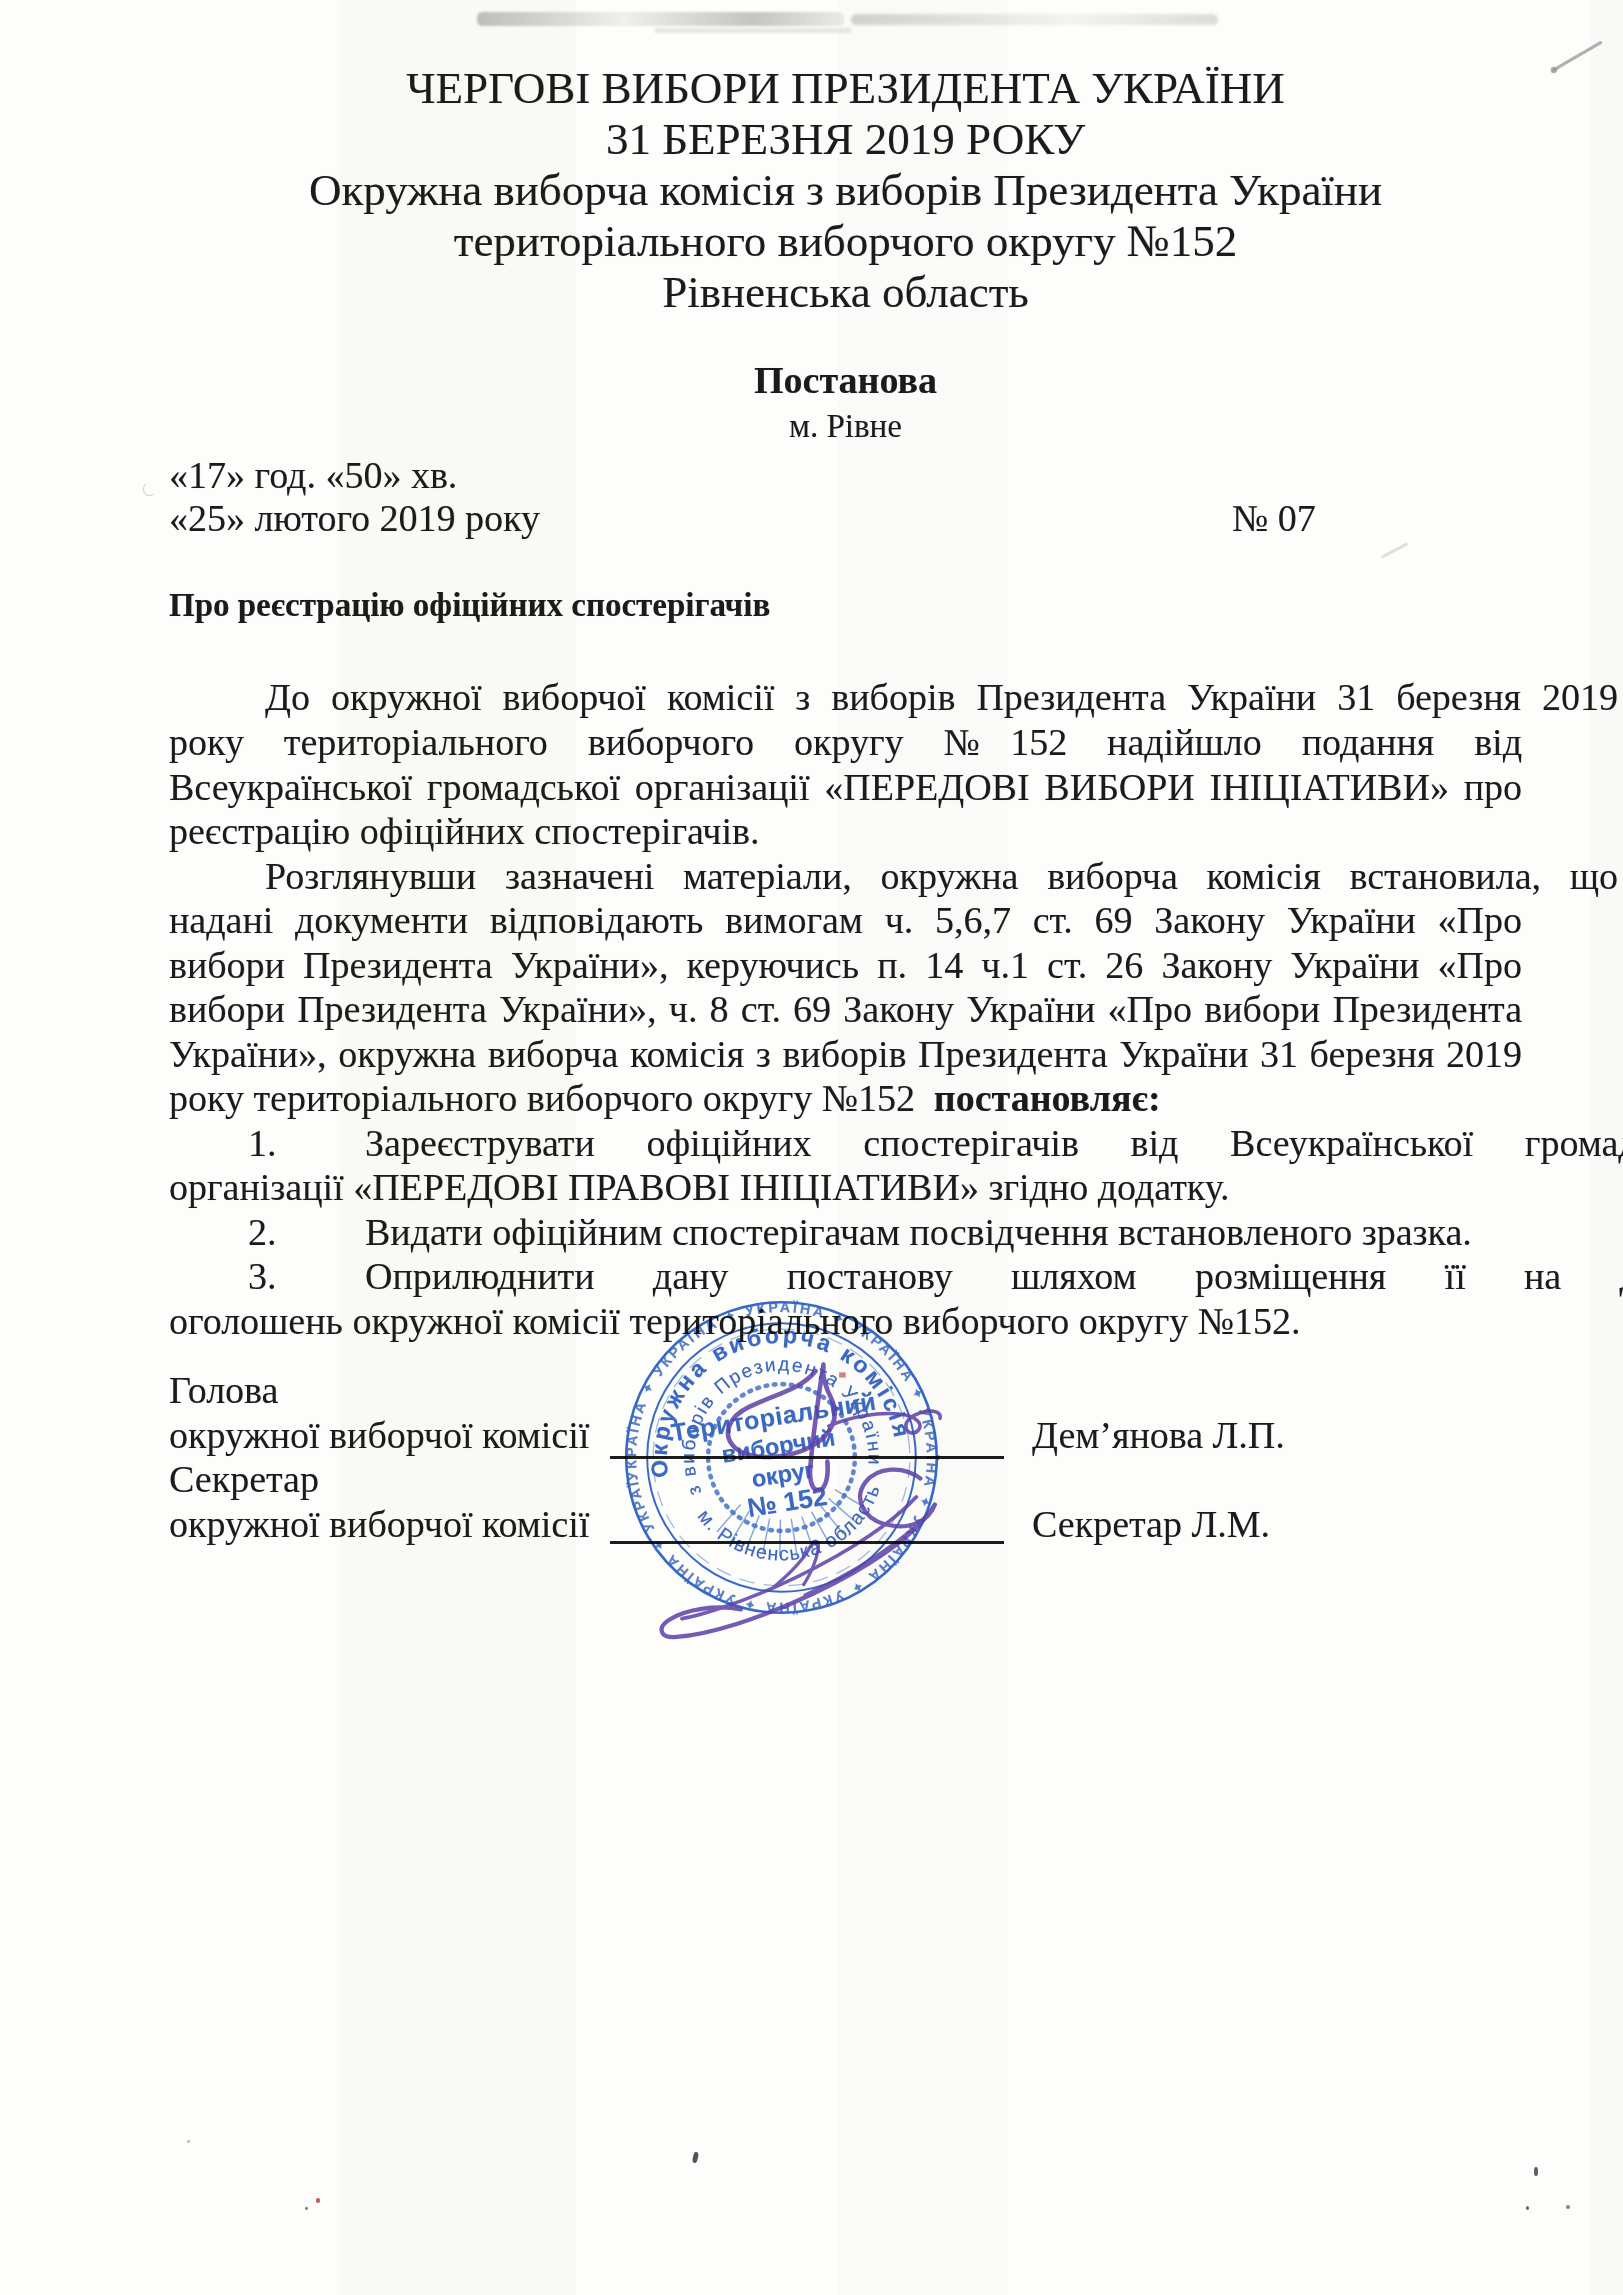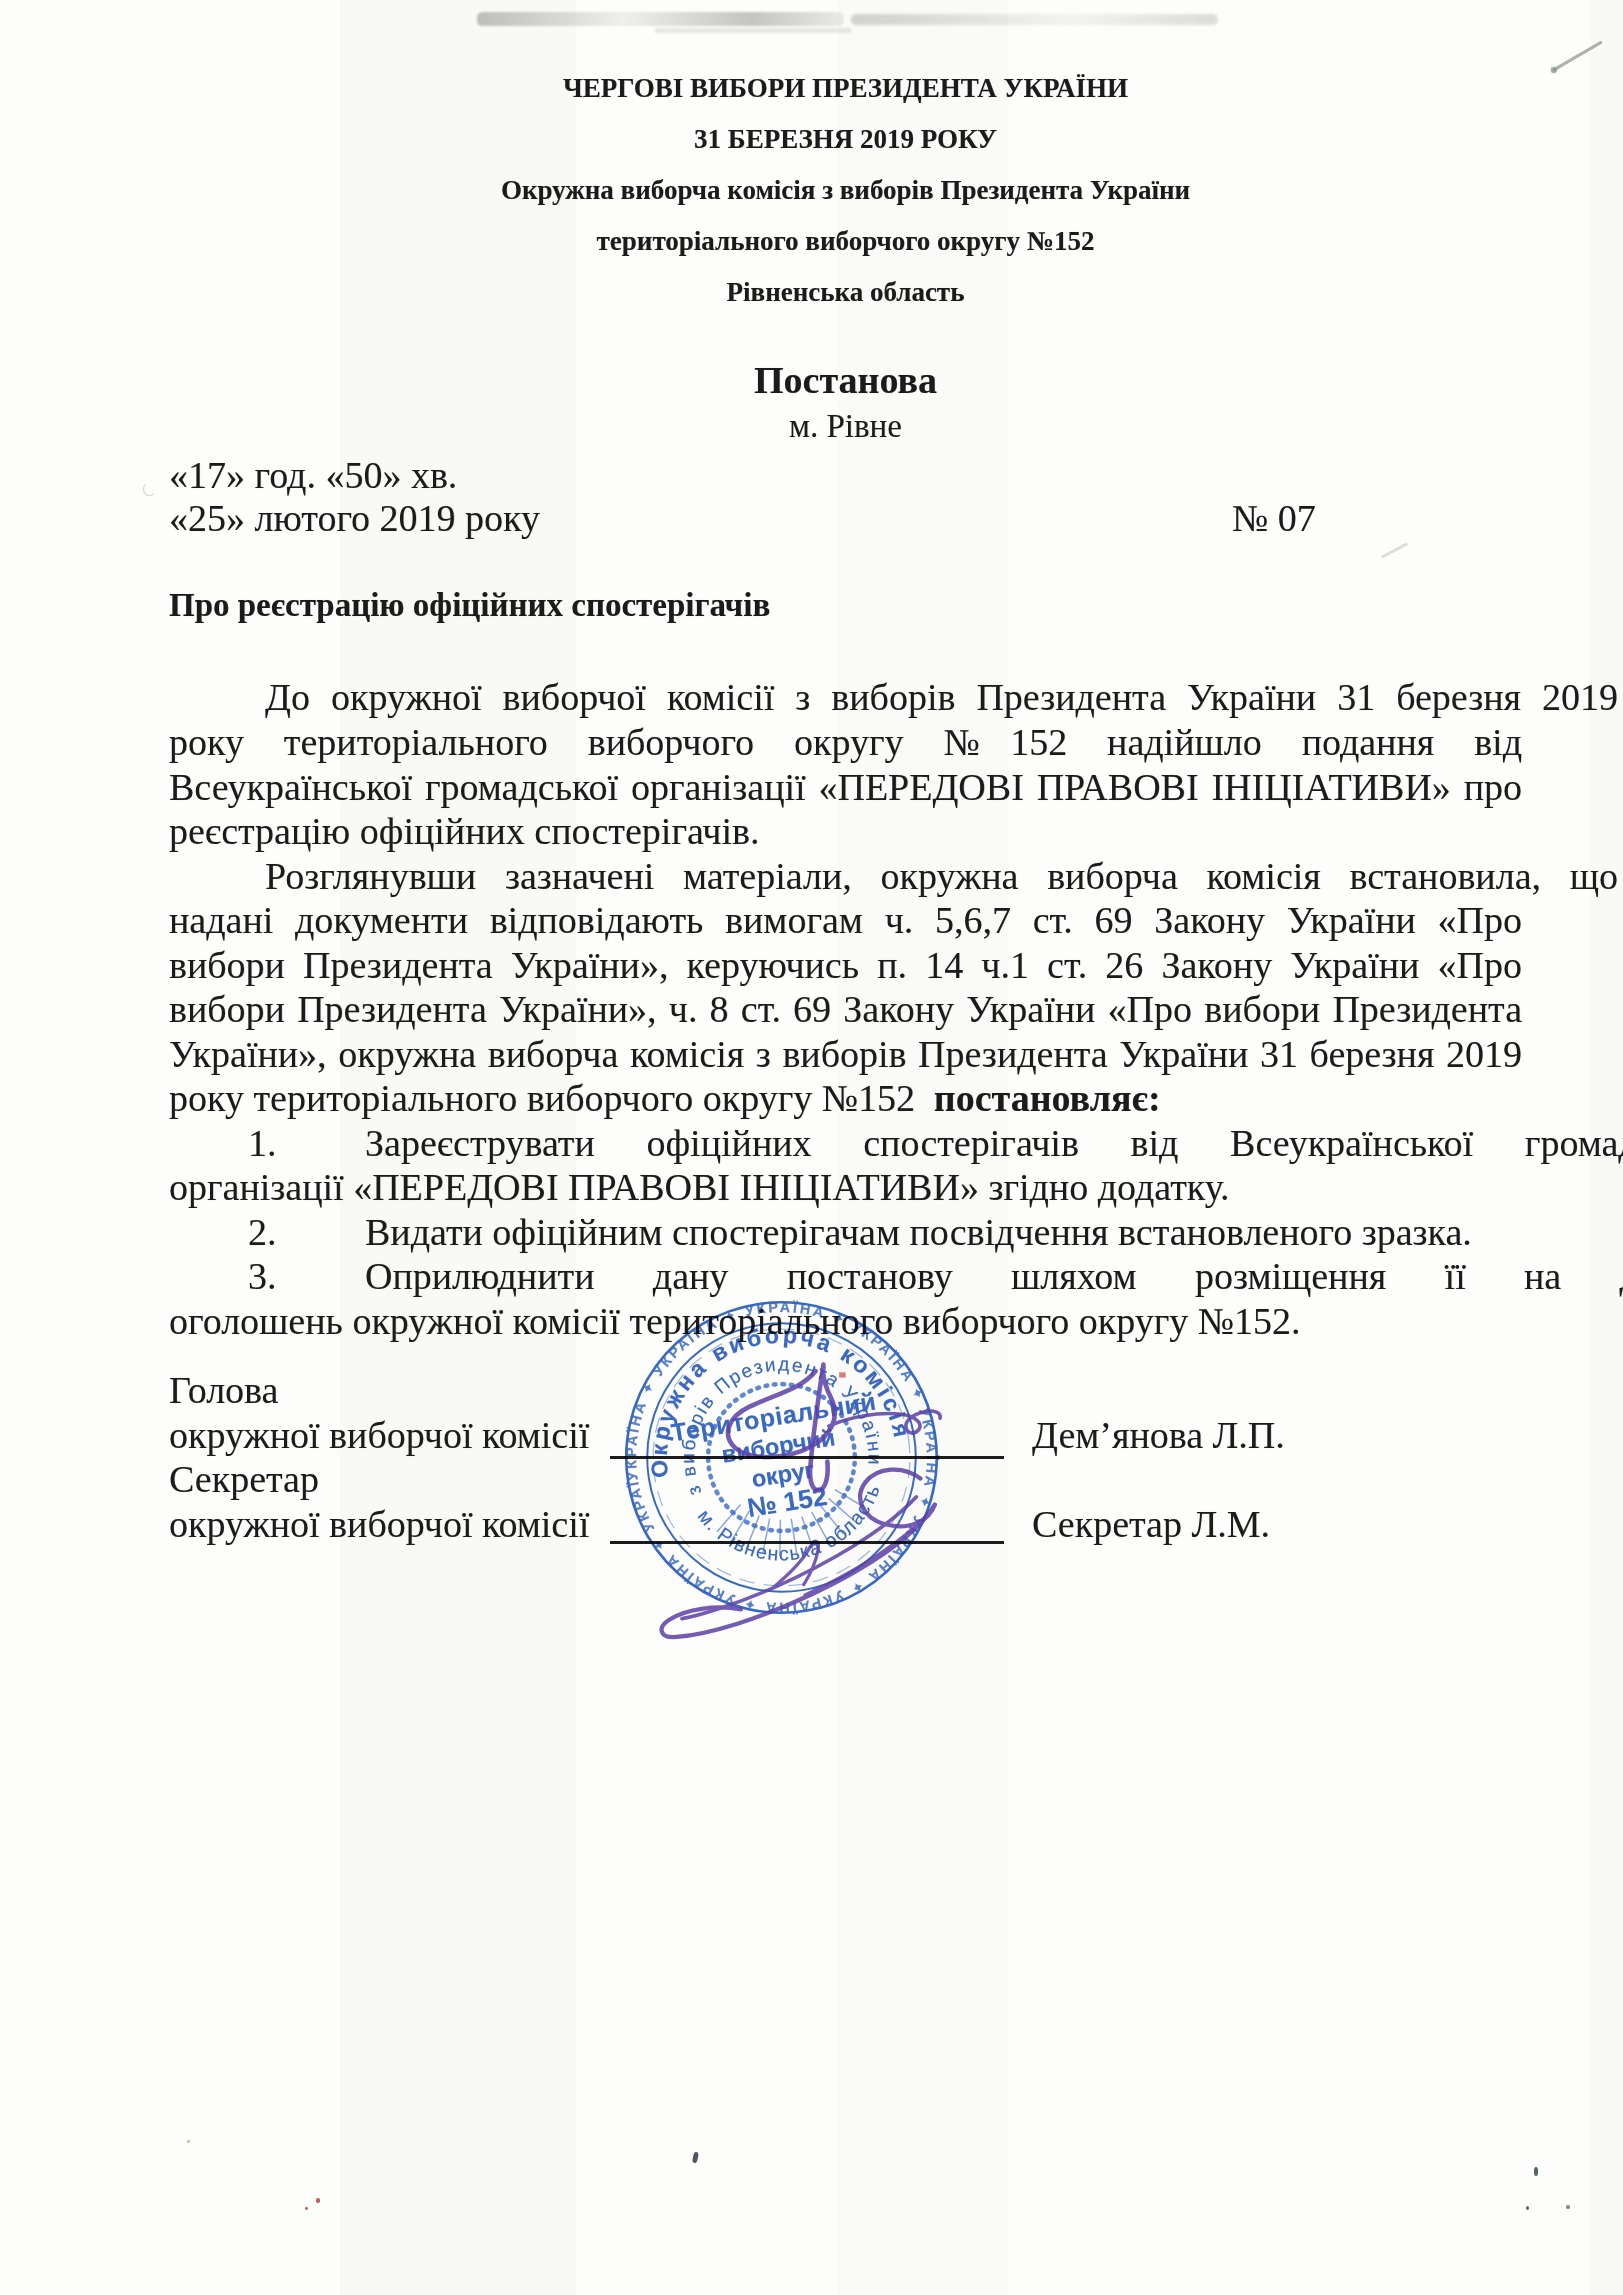--- a/index.html
+++ b/index.html
@@ -16,21 +16,21 @@
   .shade3{left:1591px;width:33px;background:rgba(135,135,122,.03);}
 
   .text-col{position:absolute;left:169px;top:0;width:1353px;height:100%;}
   .row{position:absolute;left:0;width:100%;}
   .body-text{font-size:38px;line-height:45px;height:45px;white-space:nowrap;}
   .jl{white-space:normal;text-align:justify;text-align-last:justify;}
   .jlast{white-space:normal;text-align:left;}
   .ind{padding-left:96px;}
   .bold{font-weight:bold;}
 
-  .doc-header{top:63px;font-weight:bold;font-size:27px;line-height:51px;text-align:center;}
+  .doc-header{top:63px;font-weight:normal;font-size:45px;line-height:51px;text-align:center;}
   .act-type{top:359px;font-weight:bold;font-size:38px;line-height:42px;text-align:center;}
   .place{top:407px;font-size:33px;line-height:39px;text-align:center;}
   .time-line{top:453px;}
   .date-row{top:496px;}
   .doc-num{position:absolute;left:1063px;top:0;font-family:Liberation Serif, serif;}
   .subject{top:586px;font-weight:bold;font-size:33px;line-height:39px;text-align:left;}
 
   .p1l1{top:675px}.p1l2{top:720px}.p1l3{top:765px}.p1l4{top:809px}
   .p2l1{top:854px}.p2l2{top:898px}.p2l3{top:943px}.p2l4{top:987px}.p2l5{top:1032px}.p2l6{top:1076px}
   .p2f .bold{margin-left:9.2px;}
@@ -107,21 +107,21 @@
 
     <div class="row body-text date-row">
       <span>«25» лютого 2019 року</span>
       <span class="doc-num">№ 07</span>
     </div>
 
     <div class="row subject">Про реєстрацію офіційних спостерігачів</div>
 
     <div class="row body-text jl ind p1l1">До окружної виборчої комісії з виборів Президента України 31 березня 2019</div>
     <div class="row body-text jl p1l2">року територіального виборчого округу №152 надійшло подання від</div>
-    <div class="row body-text jl p1l3">Всеукраїнської громадської організації «ПЕРЕДОВІ ПРАВОВІ ІНІЦІАТИВИ» про</div>
+    <div class="row body-text jl p1l3">Всеукраїнської громадської організації «ПЕРЕДОВІ ВИБОРИ ІНІЦІАТИВИ» про</div>
     <div class="row body-text jlast p1l4">реєстрацію офіційних спостерігачів.</div>
 
     <div class="row body-text jl ind p2l1">Розглянувши зазначені матеріали, окружна виборча комісія встановила, що</div>
     <div class="row body-text jl p2l2">надані документи відповідають вимогам ч. 5,6,7 ст. 69 Закону України «Про</div>
     <div class="row body-text jl p2l3">вибори Президента України», керуючись п. 14 ч.1 ст. 26 Закону України «Про</div>
     <div class="row body-text jl p2l4">вибори Президента України», ч. 8 ст. 69 Закону України «Про вибори Президента</div>
     <div class="row body-text jl p2l5">України», окружна виборча комісія з виборів Президента України 31 березня 2019</div>
     <div class="row body-text jlast p2l6 p2f">
       <span>року територіального виборчого округу №152 </span><span class="bold">постановляє:</span>
     </div>

